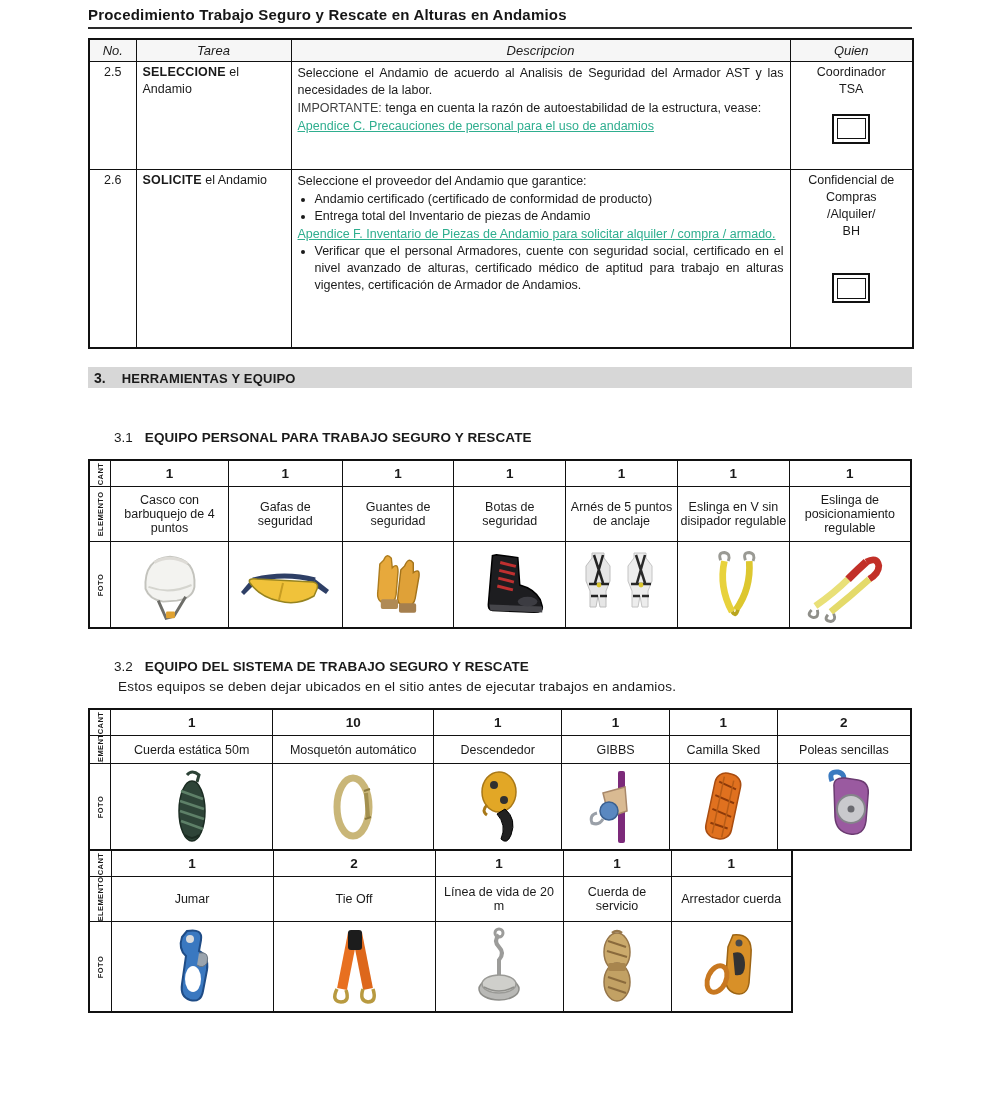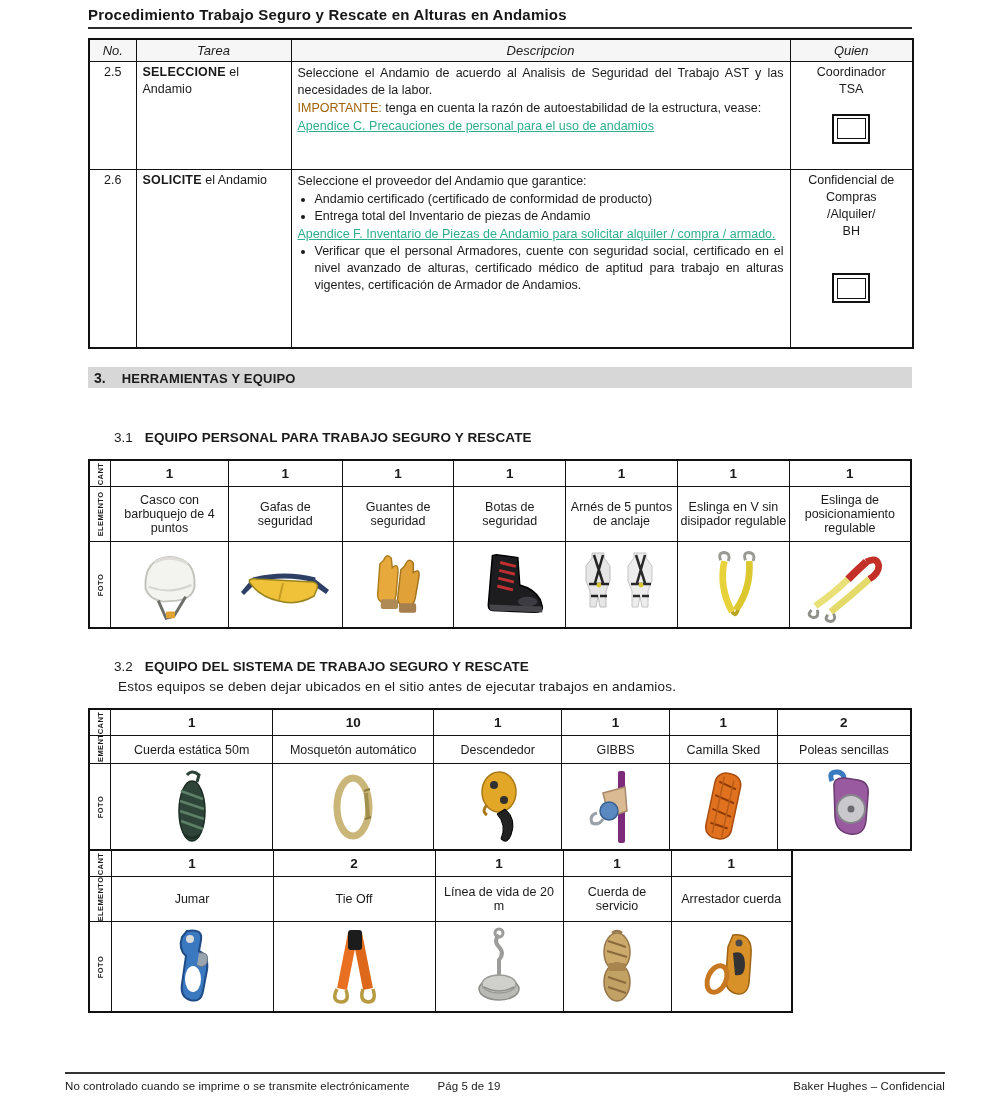--- a/index.html
+++ b/index.html
@@ -15,21 +15,21 @@
 
   
   table.proc { border-collapse:collapse; table-layout:fixed; width:824px; margin-top:9px; border:2px solid #111; }
   table.proc td { border:1.6px solid #111; vertical-align:top; padding:2px 6px; font-size:12.5px; line-height:1.34; }
   table.proc td.hdr { font-style:italic; text-align:center; font-size:13px; padding:2px 4px; background:#f6f6f6; vertical-align:middle; }
   td.no-cell { text-align:center; vertical-align:middle; font-size:12.5px; }
   td.task-cell { vertical-align:middle; font-size:12.8px; }
   td.task-cell b { letter-spacing:0.2px; }
   td.desc-cell { text-align:justify; }
   .desc-p { margin:1px 0; }
-  .red { color:#a16207; }
+  .red { color:#404040; }
   .glink { color:#2fae8f; text-decoration:underline; display:block; cursor:pointer; }
   .glink.just { text-align:justify; }
   ul.bullets { margin:1px 0; padding-left:17px; }
   ul.bullets li { text-align:justify; margin:0; }
   td.quien-cell { text-align:center; vertical-align:top; padding-top:6px; font-size:12.5px; }
   .frame-icon { width:38px; height:30px; border:2.5px solid #111; padding:2.5px; margin:16px auto 2px auto; }
   .frame-icon .inner { width:100%; height:100%; border:1.6px solid #111; }
   .frame-icon.low { margin-top:34px; }
 
   
@@ -88,21 +88,21 @@
         <td class="hdr">Tarea</td>
         <td class="hdr">Descripcion</td>
         <td class="hdr">Quien</td>
       </tr>
       <tr style="height:108px;">
         <td class="no-cell">2.5</td>
         <td class="task-cell">
           <b>SELECCIONE</b><span> el Andamio</span>
         </td>
         <td class="desc-cell">
-          <div class="desc-p">Seleccione el Andamio de acuerdo al Analisis de Seguridad del Trabajo AST y las necesidades de la labor.</div>
+          <div class="desc-p">Seleccione el Andamio de acuerdo al Analisis de Seguridad del Armador AST y las necesidades de la labor.</div>
           <div class="desc-p"><span class="red">IMPORTANTE:</span><span> tenga en cuenta la razón de autoestabilidad de la estructura, vease:</span></div>
           <a class="glink">Apendice C. Precauciones de personal para el uso de andamios</a>
         </td>
         <td class="quien-cell">
           <div>Coordinador</div>
           <div>TSA</div>
           <div class="frame-icon">
                 <div class="inner"></div>
               </div>
         </td>
@@ -425,18 +425,13 @@
             <circle cx="46" cy="18" r="3.5" fill="#4a4a4a"></circle>
             <ellipse cx="24" cy="54" rx="9" ry="14" fill="none" stroke="#c87820" stroke-width="5" transform="rotate(24 24 54)"></ellipse>
           </svg>
         </td>
       </tr>
     </tbody>
       </table>
 
   </div>
 
-  <div class="footer">
-    <span>No controlado cuando se imprime o se transmite electrónicamente</span>
-    <span class="pg">Pág 5 de 19</span>
-    <span class="right">Baker Hughes – Confidencial</span>
-  </div>
 </div>
 
 </body></html>

